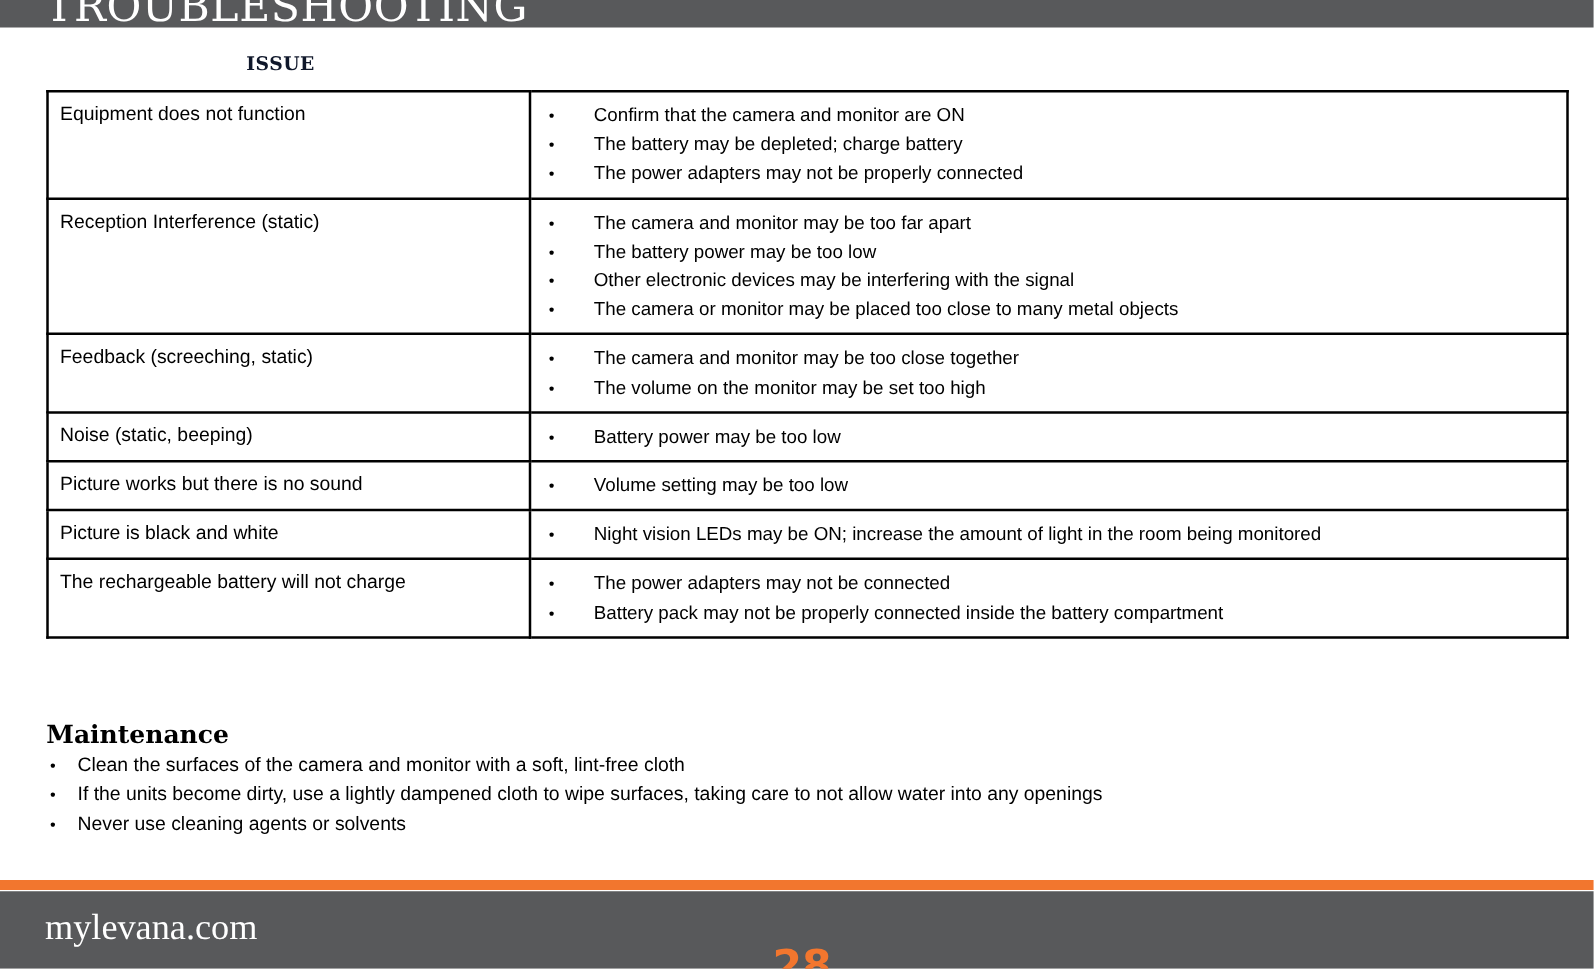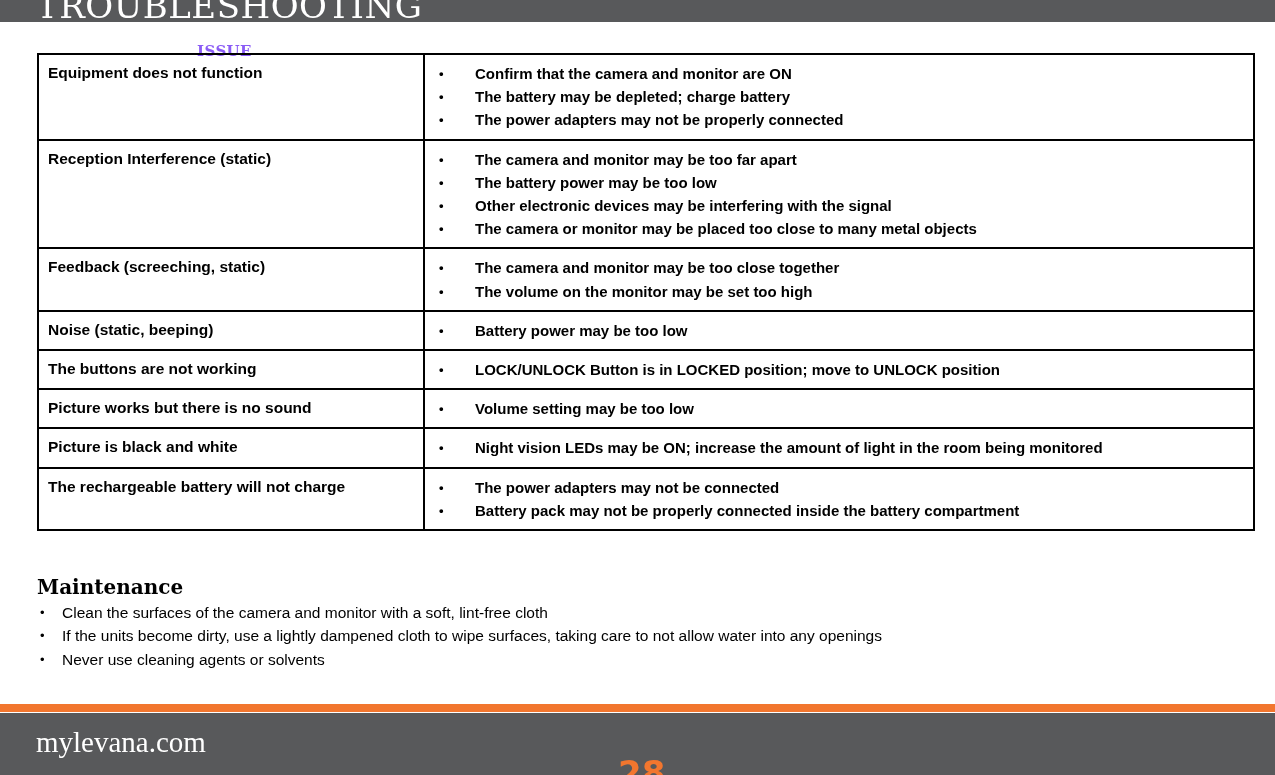--- a/index.html
+++ b/index.html
@@ -47,35 +47,34 @@
     width: 1205px;
     height: 24px;
   }
   .col-heading {
     position: absolute;
     top: 0;
     font-family: "DejaVu Serif", "Liberation Serif", serif;
     font-weight: 700;
     font-size: 15px;
     letter-spacing: 0.4px;
-    color: #8b5cf6;
+    color: #0f172a;
     white-space: nowrap;
   }
   .col-heading.issue { left: 0; width: 375px; text-align: center; }
   .col-heading.solution { left: 375px; width: 830px; text-align: center; }
 
   
   .tbl {
     position: absolute;
     left: 37px;
-    top: 53px;
+    top: 72px;
     width: 1205px;
     border-collapse: collapse;
     table-layout: fixed;
-    font-weight: bold;
   }
   .tbl td {
     border: 2px solid #000000;
     vertical-align: top;
     padding: 0;
   }
   .tbl td.issue-cell {
     width: 375px;
     padding: 7px 0 7px 9px;
     font-size: 15.5px;
@@ -224,28 +223,20 @@
             <li>The camera and monitor may be too close together</li>
             <li>The volume on the monitor may be set too high</li>
           </ul>
         </td>
       </tr>
       <tr>
         <td class="issue-cell">Noise (static, beeping)</td>
         <td class="solution-cell">
           <ul class="bullets">
             <li>Battery power may be too low</li>
-          </ul>
-        </td>
-      </tr>
-      <tr>
-        <td class="issue-cell">The buttons are not working</td>
-        <td class="solution-cell">
-          <ul class="bullets">
-            <li>LOCK/UNLOCK Button is in LOCKED position; move to UNLOCK position</li>
           </ul>
         </td>
       </tr>
       <tr>
         <td class="issue-cell">Picture works but there is no sound</td>
         <td class="solution-cell">
           <ul class="bullets">
             <li>Volume setting may be too low</li>
           </ul>
         </td>

